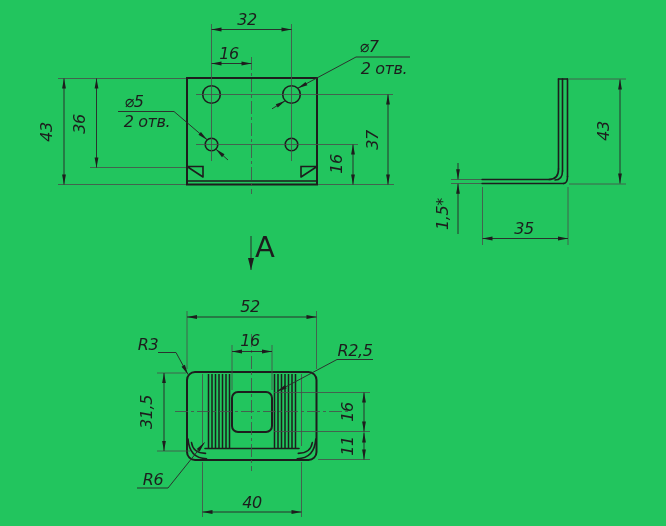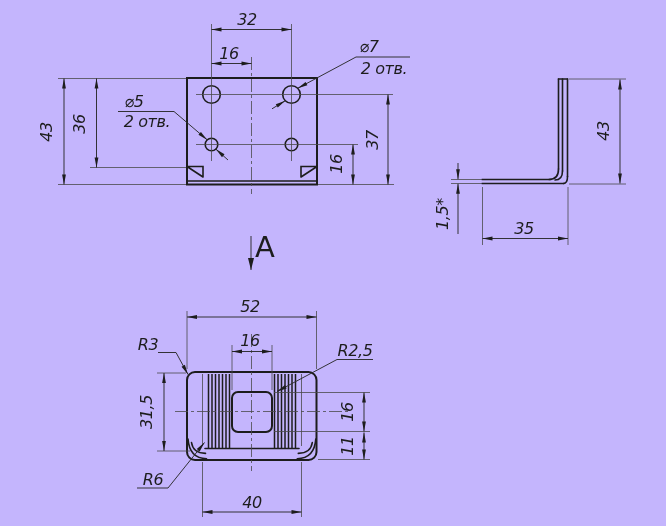--- a/index.html
+++ b/index.html
@@ -1,17 +1,17 @@
 <!DOCTYPE html>
 <html><head>
 <meta charset="utf-8">
 <style>
   html,body{margin:0;padding:0;}
   body{background:#e9e9e7;font-family:"DejaVu Sans",sans-serif;}
-  .sheet{position:relative;width:666px;height:526px;background:#c4b5fd;overflow:hidden;text-decoration:underline;}
+  .sheet{position:relative;width:666px;height:526px;background:#22c55e;overflow:hidden;text-decoration:underline;}
   svg{position:absolute;left:0;top:0;}
   .thick{stroke:#1d1d1d;stroke-width:2;fill:none;stroke-linecap:round;}
   .med{stroke:#1d1d1d;stroke-width:1.6;fill:none;stroke-linecap:round;}
   .hatch{stroke:#1d1d1d;stroke-width:1.5;fill:none;}
   .thin{stroke:#4a4a4a;stroke-width:0.8;fill:none;}
   .cl{stroke:#4a4a4a;stroke-width:0.8;fill:none;stroke-dasharray:13 3 3 3;}
   .dim{stroke:#2b2b2b;stroke-width:0.95;fill:none;}
   .dimtxt{font-family:"DejaVu Sans",sans-serif;font-style:italic;font-size:16px;
           letter-spacing:-0.4px;fill:#1d1d1d;text-anchor:middle;}
   .viewtxt{font-family:"DejaVu Sans",sans-serif;font-size:29px;fill:#1d1d1d;text-anchor:middle;}

